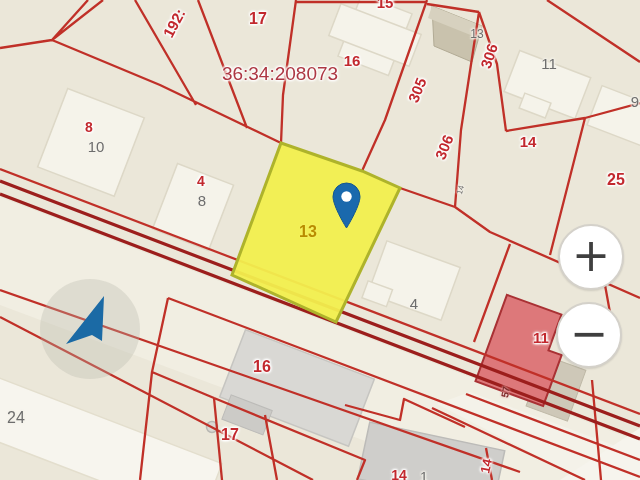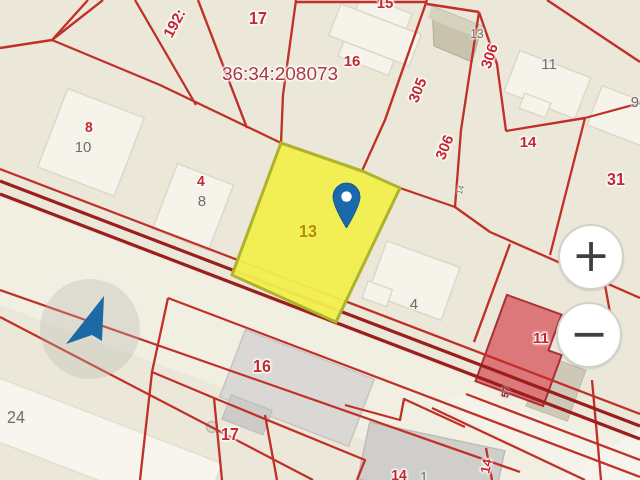--- a/index.html
+++ b/index.html
@@ -138,25 +138,25 @@
   <div class="lbl red" style="left:258px;top:19px;font-size:16px;">17</div>
   <div class="lbl red" style="left:385px;top:2px;font-size:15px;">15</div>
   <div class="lbl red" style="left:352px;top:60px;font-size:15px;">16</div>
   <div class="lbl gray" style="left:477px;top:34px;font-size:12px;">13</div>
   <div class="lbl red" style="left:489px;top:56px;font-size:15px;transform:translate(-50%,-50%) rotate(-72deg);">306</div>
   <div class="lbl gray" style="left:549px;top:63px;font-size:15px;">11</div>
   <div class="lbl red" style="left:417px;top:90px;font-size:15px;transform:translate(-50%,-50%) rotate(-68deg);">305</div>
   <div class="lbl red" style="left:444px;top:147px;font-size:15px;transform:translate(-50%,-50%) rotate(-68deg);">306</div>
   <div class="lbl gray" style="left:635px;top:101px;font-size:15px;">9</div>
   <div class="lbl red" style="left:89px;top:127px;font-size:14px;">8</div>
-  <div class="lbl gray" style="left:83px;top:146px;font-size:15px;">10</div>
+  <div class="lbl gray" style="left:96px;top:146px;font-size:15px;">10</div>
   <div class="lbl red" style="left:201px;top:181px;font-size:14px;">4</div>
   <div class="lbl gray" style="left:202px;top:200px;font-size:15px;">8</div>
   <div class="lbl red" style="left:528px;top:141px;font-size:15px;">14</div>
-  <div class="lbl red" style="left:616px;top:180px;font-size:16px;">31</div>
+  <div class="lbl red" style="left:616px;top:180px;font-size:16px;">25</div>
   <div class="lbl gray" style="left:461px;top:190px;font-size:8px;transform:translate(-50%,-50%) rotate(-75deg);">14</div>
   <div class="lbl gray" style="left:414px;top:303px;font-size:15px;">4</div>
   <div class="lbl red" style="left:541px;top:337px;font-size:15px;">11</div>
   <div class="lbl darkred" style="left:506px;top:392px;font-size:10px;transform:translate(-50%,-50%) rotate(-80deg);">57</div>
   <div class="lbl red" style="left:262px;top:367px;font-size:16px;">16</div>
   <div class="lbl red" style="left:230px;top:435px;font-size:16px;">17</div>
   <div class="lbl gray" style="left:16px;top:377px;font-size:16px;margin-top:41px;">24</div>
   <div class="lbl red" style="left:399px;top:475px;font-size:14px;">14</div>
   <div class="lbl gray" style="left:424px;top:477px;font-size:14px;">1</div>
   <div class="lbl red" style="left:486px;top:466px;font-size:13px;transform:translate(-50%,-50%) rotate(-78deg);">14</div>

